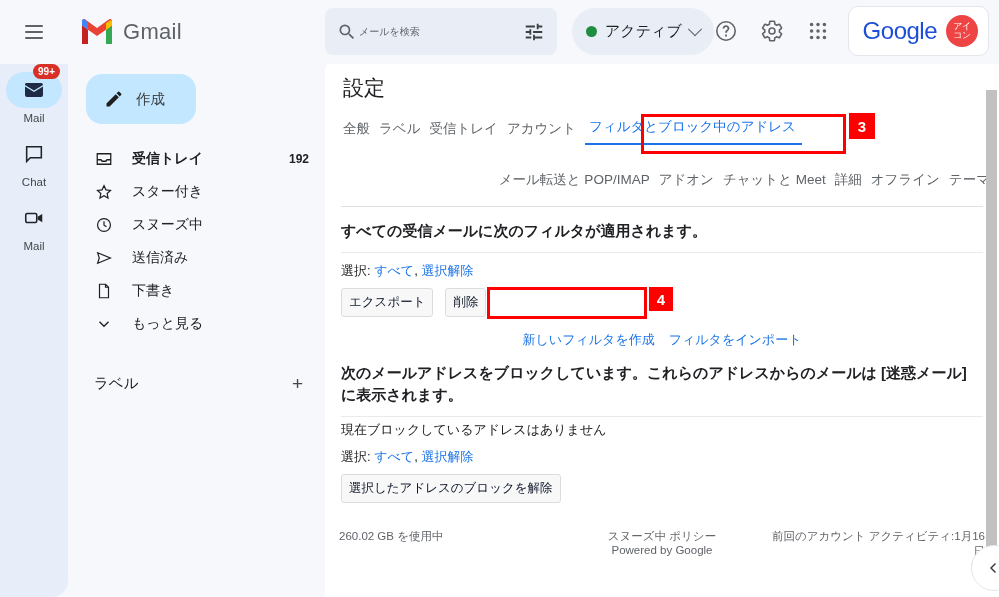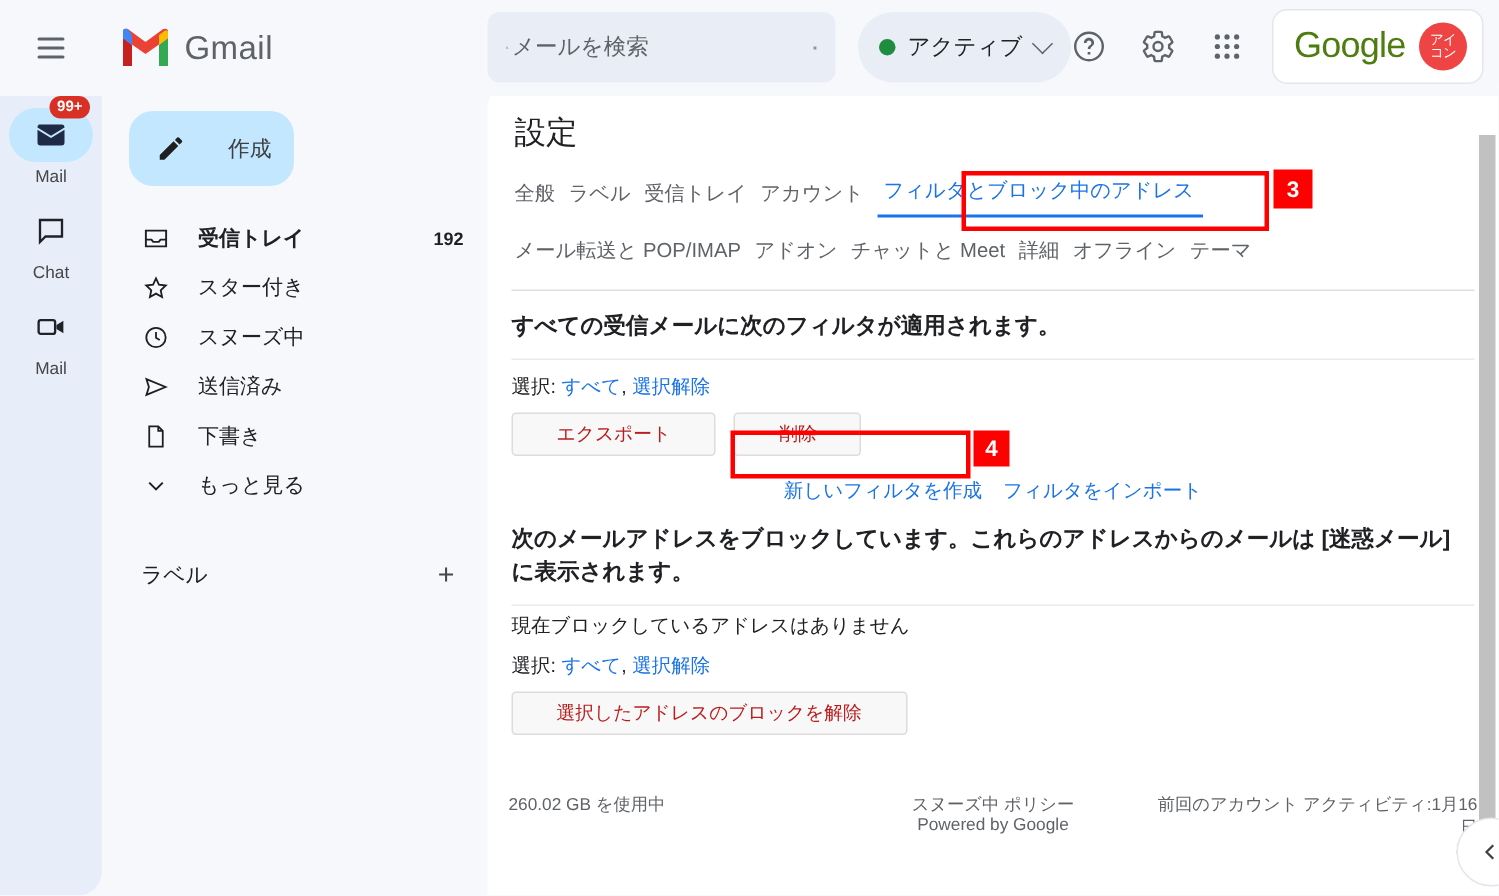--- a/index.html
+++ b/index.html
@@ -29,21 +29,21 @@
   .gmail-text { font-size: 22px; color: #5f6368; margin-left: 9px; letter-spacing: .3px; }
 
   
   .search-wrap {
     position: absolute; left: 325px; top: 8px; width: 232px; height: 47px;
     background: #e9eef6; border-radius: 8px;
     display: flex; align-items: center; padding: 0 12px;
   }
   .search-input {
     flex: 1; border: 0; background: transparent; outline: none;
-    font-size: 15px; color: #202124; margin-left: 0;
+    font-size: 10px; color: #202124; margin-left: 0;
     font-family: "Liberation Sans", "DejaVu Sans", sans-serif;
   }
   .search-input::placeholder { color: #5f6368; }
   .tune-icon { width: 22px; height: 22px; cursor: pointer; }
 
   .status-chip {
     position: absolute; left: 572px; top: 8px; height: 47px;
     background: #e9eef6; border-radius: 24px;
     display: flex; align-items: center; gap: 8px; padding: 0 14px; cursor: pointer;
   }
@@ -53,21 +53,21 @@
           transform: rotate(45deg) translate(-2px,-2px); }
 
   .top-right { position: absolute; right: 10px; top: 6px; display: flex; align-items: center; gap: 2px; }
   .icon-btn { width: 44px; height: 44px; border-radius: 50%; display: flex;
               align-items: center; justify-content: center; cursor: pointer; }
   .google-box {
     margin-left: 6px; height: 50px; background: #ffffff; border: 1px solid #e3e6ea;
     border-radius: 10px; display: flex; align-items: center; gap: 9px; padding: 0 10px 0 14px;
     cursor: pointer;
   }
-  .google-word { font-size: 24px; color: #4d7c0f; letter-spacing: -0.5px; }
+  .google-word { font-size: 24px; color: #1d4ed8; letter-spacing: -0.5px; }
   .avatar {
     width: 32px; height: 32px; border-radius: 50%; background: #ef4444; color: #fff;
     display: flex; flex-direction: column; align-items: center; justify-content: center;
     font-size: 9px; line-height: 9px; letter-spacing: -0.5px;
   }
 
   
   .rail {
     position: absolute; top: 64px; left: 0; width: 68px; height: 533px;
     background: #e8eef9; display: flex; flex-direction: column;
@@ -81,21 +81,21 @@
   .rail-label { font-size: 11.5px; color: #444746; margin-top: 4px; }
   .badge99 {
     position: absolute; top: -8px; right: 2px; background: #d93025; color: #fff;
     font-size: 10px; font-weight: bold; border-radius: 9px; padding: 1px 5px; line-height: 13px;
   }
 
   
   .sidebar { position: absolute; top: 64px; left: 68px; width: 257px; height: 533px; background: #f6f8fc; }
   .compose {
     margin: 10px 0 0 18px; width: 110px; height: 50px; background: #c2e7ff;
-    border-radius: 16px; display: flex; align-items: center; gap: 28px; padding-left: 18px;
+    border-radius: 16px; display: flex; align-items: center; gap: 12px; padding-left: 18px;
     cursor: pointer;
   }
   .compose-label { font-size: 14.5px; color: #3c4043; }
   .nav { margin-top: 18px; }
   .nav-item {
     height: 33px; display: flex; align-items: center; padding-left: 26px;
     padding-right: 16px; border-top-right-radius: 17px; border-bottom-right-radius: 17px;
     cursor: pointer;
   }
   .nav-icon { width: 20px; display: flex; align-items: center; justify-content: center; }
@@ -115,35 +115,35 @@
     background: #fff; border-top-left-radius: 16px;
   }
   .panel-title { font-size: 21px; color: #202124; padding: 18px 0 0 18px; }
 
   .tabs { padding: 12px 0 0 18px; position: relative; }
   .tab-row { display: flex; align-items: flex-end; flex-wrap: nowrap; }
   .tab {
     font-size: 13.5px; color: #5f6368; padding: 4px 9px 7px 0; cursor: pointer; white-space: nowrap;
   }
   .tab.active { color: #1a73e8; border-bottom: 2.5px solid #1a73e8; padding-right: 6px; padding-left: 4px; }
-  .tab-row2 { display: flex; align-items: flex-end; margin-top: 9px; }
+  .tab-row2 { display: flex; align-items: flex-end; margin-top: 22px; justify-content: flex-end; }
   .divider { height: 1px; background: #e0e0e0; margin: 10px 16px 0 16px; }
 
   .section-head {
     font-size: 15px; font-weight: bold; color: #202124; padding: 13px 16px 0 16px; line-height: 22px;
   }
   .hr { height: 1px; background: #e8eaed; margin: 10px 16px 0 16px; }
 
   .select-row { font-size: 13px; color: #202124; padding: 9px 16px 0 16px; }
   .link { color: #1a73e8; cursor: pointer; }
 
   .btn-row { padding: 8px 16px 0 16px; display: flex; gap: 12px; }
   .btn-disabled {
-    font-size: 12.5px; color: #b91c1c; background: #f8f8f8; border: 1px solid #dcdcdc;
-    border-radius: 3px; padding: 5px 29px; cursor: default;
+    font-size: 12.5px; color: #0f172a; background: #f8f8f8; border: 1px solid #dcdcdc;
+    border-radius: 3px; padding: 5px 7px; cursor: default;
   }
   .center-links {
     text-align: center; font-size: 13px; padding-top: 14px; display: flex;
     justify-content: center; gap: 14px; position: relative;
   }
   .note-text { font-size: 13px; color: #202124; padding: 4px 16px 0 16px; }
 
   
   .footer {
     position: absolute; bottom: 26px; left: 0; width: 674px;

